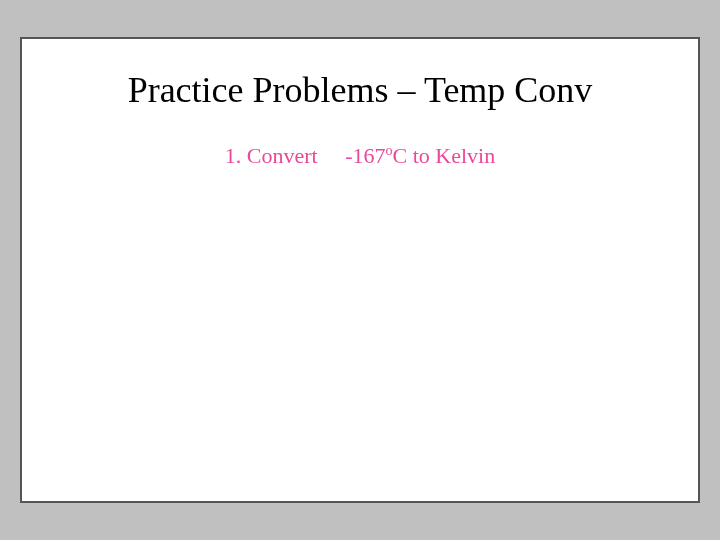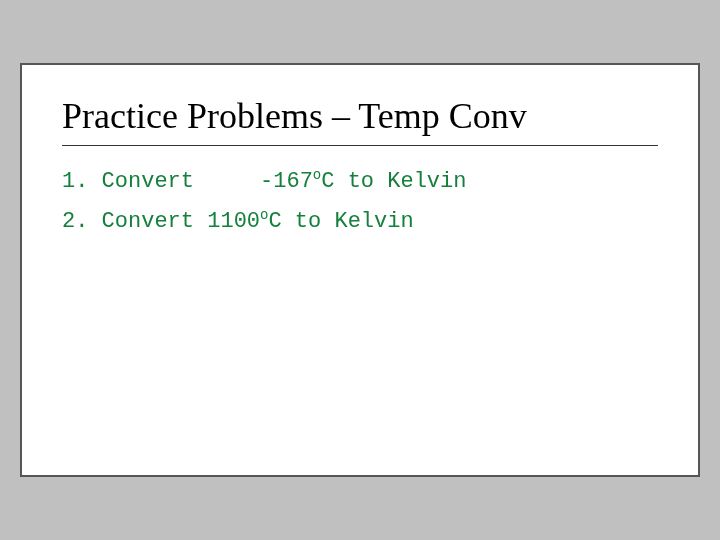--- a/index.html
+++ b/index.html
@@ -13,26 +13,27 @@
       height: 540px;
       background: #c0c0c0;
       display: flex;
       align-items: center;
       justify-content: center;
       font-family: 'Times New Roman', Times, serif;
     }
 
     .slide-container {
       width: 680px;
-      height: 414px;
+      height: 466px;
       background: #ffffff;
       border: 2px solid #555555;
       padding: 30px 40px;
       display: flex;
       flex-direction: column;
+      align-items: center;
     }
 
     .title {
       font-size: 36px;
       font-weight: normal;
       color: #000000;
       margin-bottom: 8px;
       font-family: 'Times New Roman', Times, serif;
     }
 
@@ -43,36 +44,33 @@
     }
 
     .content {
       display: flex;
       flex-direction: column;
       gap: 4px;
     }
 
     .problem-line {
       font-size: 22px;
-      color: #15803d;
-      font-family: Liberation Mono, monospace;
+      color: #ec4899;
+      font-family: Liberation Serif, serif;
       line-height: 1.6;
     }
 
     sup {
       font-size: 14px;
     }
   </style>
 </head>
 <body>
 
 <div class="slide-container">
   <div class="title">Practice Problems – Temp Conv</div>
   <hr class="divider">
   <div class="content">
     <div class="problem-line">
       1. Convert &nbsp;&nbsp;&nbsp;&nbsp;-167<sup>o</sup>C to Kelvin
     </div>
-    <div class="problem-line">
-      2. Convert 1100<sup>o</sup>C to  Kelvin
-    </div>
   </div>
 </div>
 
 </body></html>

